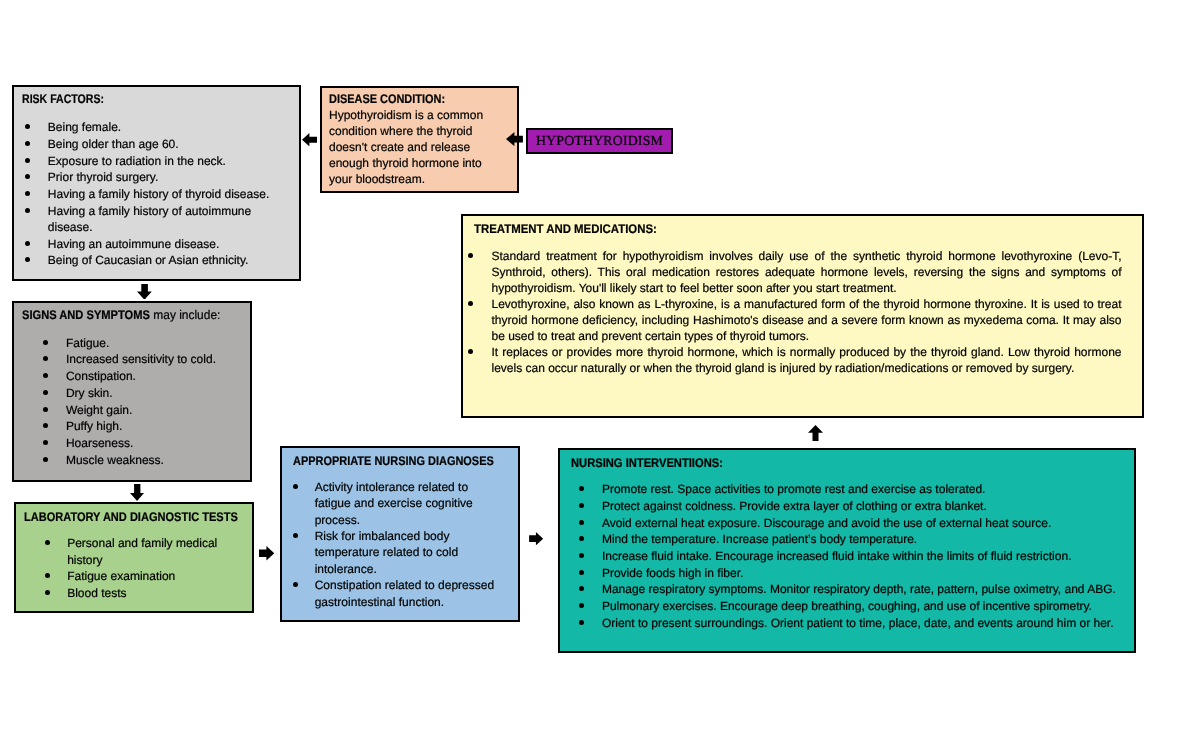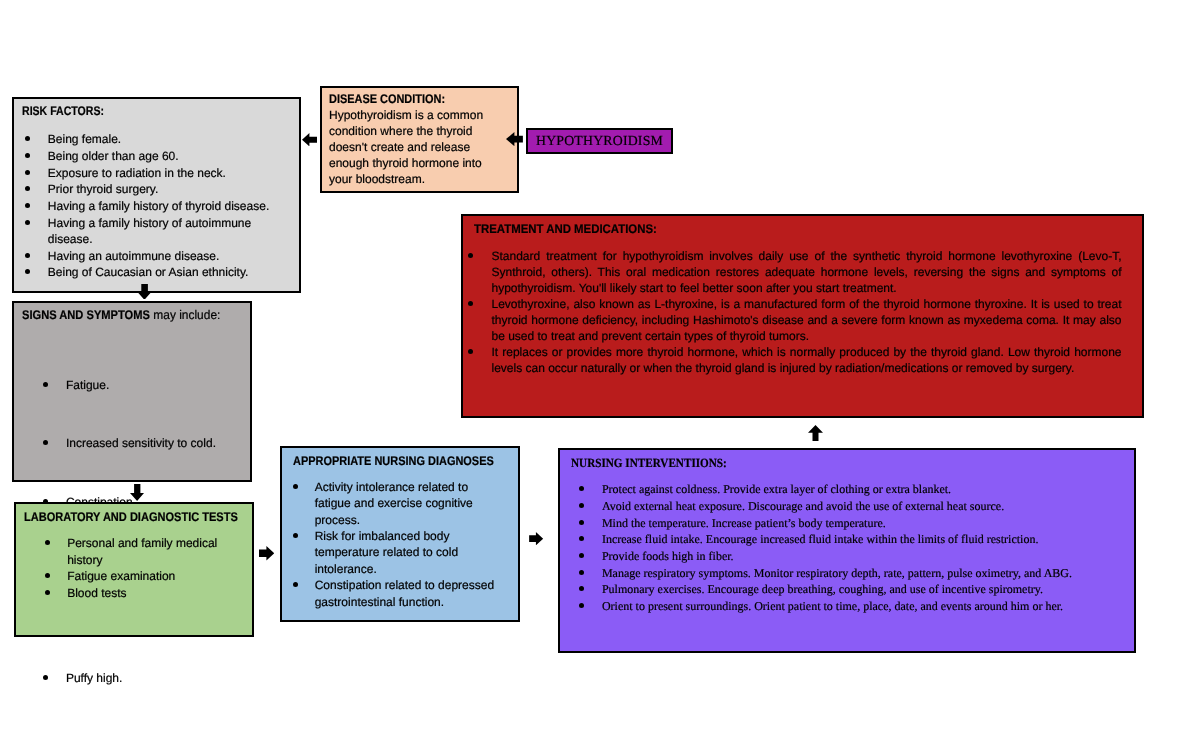--- a/index.html
+++ b/index.html
@@ -9,21 +9,21 @@
   #canvas{position:relative;width:1200px;height:729px;transform:translateZ(0);will-change:transform;}
   .box{position:absolute;box-sizing:border-box;border:2px solid #000;}
   .hdr,.hdr2{font-weight:bold;}
   .hdr2 span{font-weight:normal;}
   ul{margin:0;padding:0;list-style:none;}
   li{position:relative;}
   .bul{position:absolute;width:5px;height:5px;border-radius:50%;background:#000;}
   .arrow{position:absolute;fill:#000;}
 
   
-  .b-risk{left:12px;top:85px;width:289px;height:196px;background:#D9D9D9;margin-top:12px;}
+  .b-risk{left:12px;top:85px;width:289px;height:196px;background:#D9D9D9;}
   .b-risk .hdr{position:absolute;left:8px;top:5.3px;font-size:12.5px;
                transform:scaleX(.845);transform-origin:left top;white-space:nowrap;}
   .lst-risk{position:absolute;left:11px;top:32.4px;width:262px;font-size:12px;line-height:16.63px;}
   .lst-risk li{padding-left:22.8px;}
   .lst-risk .bul{left:0px;top:5px;}
 
   
   .b-disease{left:320px;top:86px;width:199px;height:107px;background:#F8CDAF;}
   .b-disease .hdr{position:absolute;left:7px;top:4.3px;font-size:12.5px;
                   transform:scaleX(.875);transform-origin:left top;white-space:nowrap;}
@@ -35,25 +35,25 @@
             display:flex;align-items:center;justify-content:center;letter-spacing:.2px;}
 
   
   .b-signs{left:12px;top:301px;width:240px;height:181px;background:#AFACAC;}
   .b-signs .hdr2{position:absolute;left:8px;top:5px;font-size:12.5px;white-space:nowrap;}
   .b-signs .hdr2 b{display:inline-block;transform:scaleX(.89);transform-origin:left top;
                    width:128px;white-space:nowrap;}
   .b-signs .hdr2 span{display:inline-block;transform:scaleX(.955);transform-origin:left top;
                       white-space:pre;}
   .lst-signs{position:absolute;left:29.4px;top:31.5px;width:200px;font-size:12px;line-height:16.76px;}
-  .lst-signs li{padding-left:22.5px;margin-top:42px;}
+  .lst-signs li{padding-left:22.5px;}
   .lst-signs .bul{left:0px;top:5px;}
 
   
-  .b-lab{left:14px;top:502px;width:240px;height:135px;background:#A9D18E;}
+  .b-lab{left:14px;top:502px;width:240px;height:111px;background:#A9D18E;}
   .b-lab .hdr{position:absolute;left:7.5px;top:6.3px;font-size:12.5px;
               transform:scaleX(.883);transform-origin:left top;white-space:nowrap;}
   .lst-lab{position:absolute;left:29.3px;top:31px;width:180px;font-size:12px;line-height:16.5px;}
   .lst-lab li{padding-left:21.9px;}
   .lst-lab .bul{left:0px;top:5px;}
 
   
   .b-diag{left:280px;top:446px;width:240px;height:176px;background:#9CC3E5;}
   .b-diag .hdr{position:absolute;left:11px;top:5.5px;font-size:12.5px;
                transform:scaleX(.877);transform-origin:left top;white-space:nowrap;}
@@ -140,32 +140,33 @@
 
   <div class="box b-diag" style="background-color: rgb(156, 195, 229); border-color: rgb(0, 0, 0);">
     <div class="hdr">APPROPRIATE NURSING DIAGNOSES</div>
     <ul class="lst lst-diag">
       <li><span class="bul"></span><span>Activity intolerance related to fatigue and exercise cognitive process.</span></li>
       <li><span class="bul"></span><span>Risk for imbalanced body temperature related to cold intolerance.</span></li>
       <li><span class="bul"></span><span>Constipation related to depressed gastrointestinal function.</span></li>
     </ul>
   </div>
 
-  <div class="box b-treat" style="background-color: #b91c1c; border-color: rgb(0, 0, 0);">
+  <div class="box b-treat" style="background-color: #fef9c3; border-color: rgb(0, 0, 0);">
     <div class="hdr">TREATMENT AND MEDICATIONS:</div>
     <ul class="lst lst-treat">
       <li><span class="bul"></span><span>Standard treatment for hypothyroidism involves daily use of the synthetic thyroid hormone levothyroxine (Levo-T, Synthroid, others). This oral medication restores adequate hormone levels, reversing the signs and symptoms of hypothyroidism. You'll likely start to feel better soon after you start treatment.</span></li>
       <li><span class="bul"></span><span>Levothyroxine, also known as L-thyroxine, is a manufactured form of the thyroid hormone thyroxine. It is used to treat thyroid hormone deficiency, including Hashimoto's disease and a severe form known as myxedema coma. It may also be used to treat and prevent certain types of thyroid tumors.</span></li>
       <li><span class="bul"></span><span>It replaces or provides more thyroid hormone, which is normally produced by the thyroid gland. Low thyroid hormone levels can occur naturally or when the thyroid gland is injured by radiation/medications or removed by surgery.</span></li>
     </ul>
   </div>
 
-  <div class="box b-int" style="background-color: #8b5cf6; border-color: rgb(0, 0, 0); font-family: Liberation Serif, serif;">
+  <div class="box b-int" style="background-color: #14b8a6; border-color: rgb(0, 0, 0);">
     <div class="hdr">NURSING INTERVENTIIONS:</div>
     <ul class="lst lst-int">
+      <li><span class="bul"></span><span>Promote rest. Space activities to promote rest and exercise as tolerated.</span></li>
       <li><span class="bul"></span><span>Protect against coldness. Provide extra layer of clothing or extra blanket.</span></li>
       <li><span class="bul"></span><span>Avoid external heat exposure. Discourage and avoid the use of external heat source.</span></li>
       <li><span class="bul"></span><span>Mind the temperature. Increase patient’s body temperature.</span></li>
       <li><span class="bul"></span><span>Increase fluid intake. Encourage increased fluid intake within the limits of fluid restriction.</span></li>
       <li><span class="bul"></span><span>Provide foods high in fiber.</span></li>
       <li><span class="bul"></span><span>Manage respiratory symptoms. Monitor respiratory depth, rate, pattern, pulse oximetry, and ABG.</span></li>
       <li><span class="bul"></span><span>Pulmonary exercises. Encourage deep breathing, coughing, and use of incentive spirometry.</span></li>
       <li><span class="bul"></span><span>Orient to present surroundings. Orient patient to time, place, date, and events around him or her.</span></li>
     </ul>
   </div>

